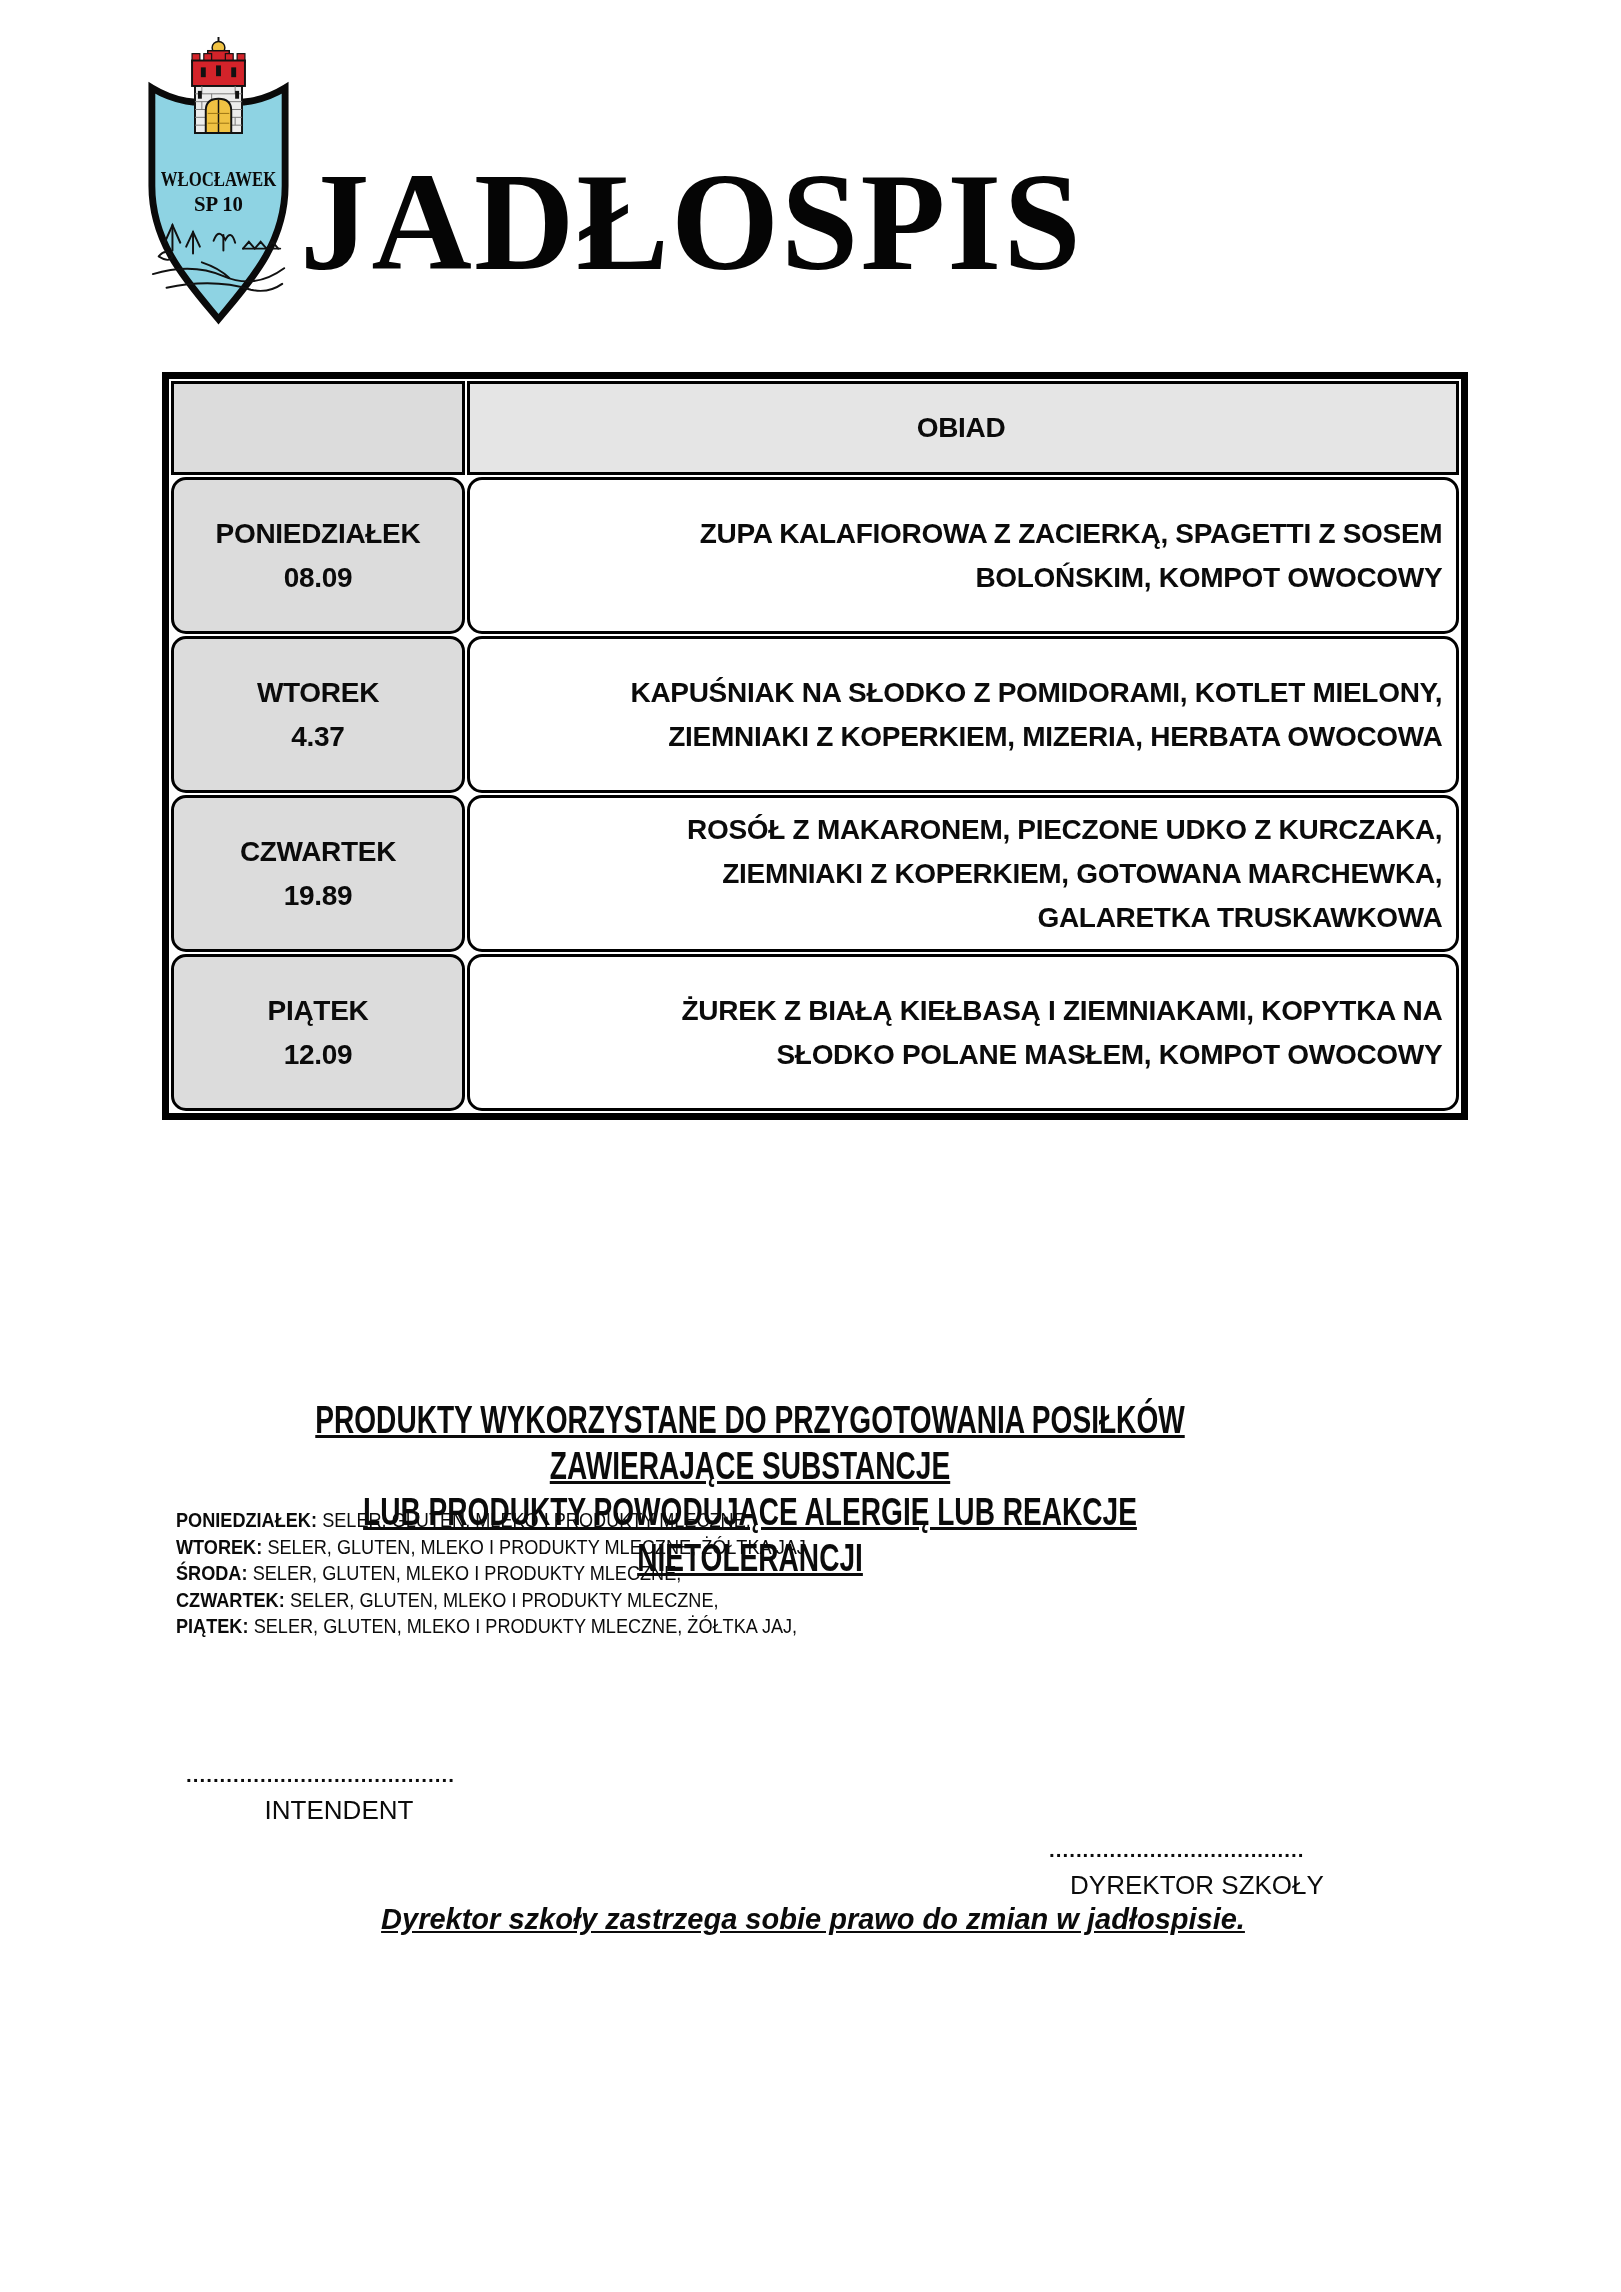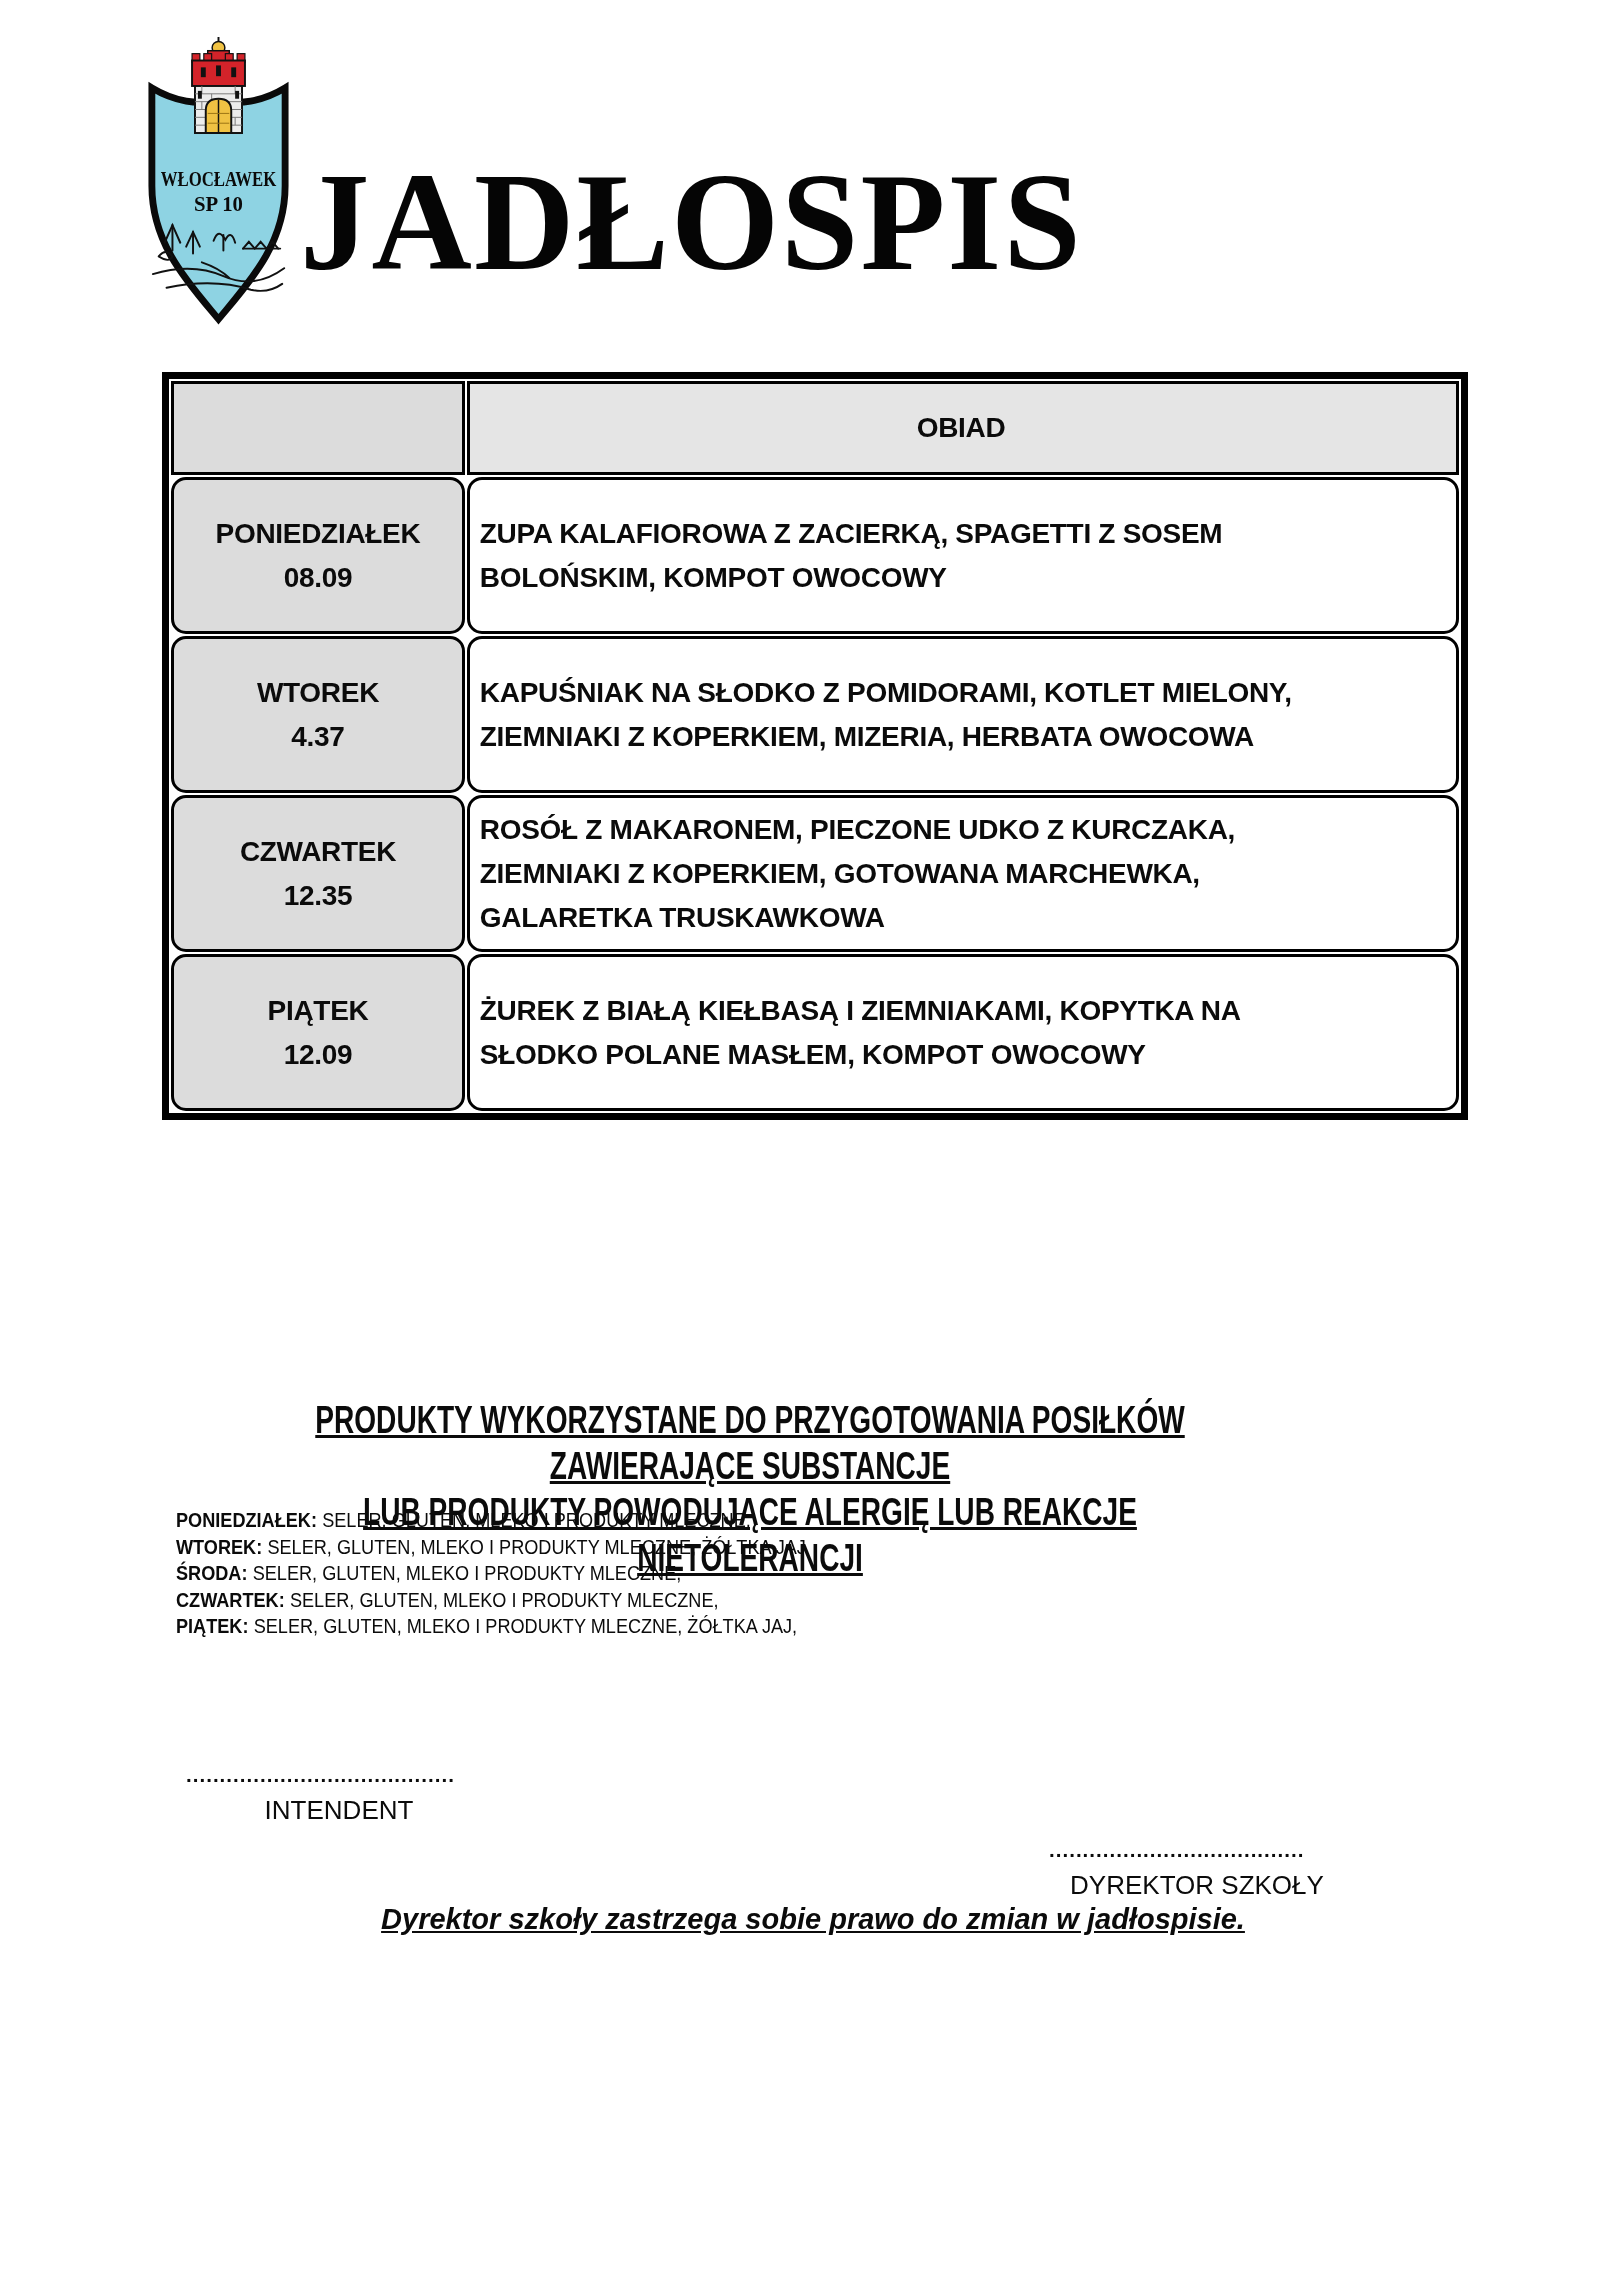--- a/index.html
+++ b/index.html
@@ -18,21 +18,21 @@
   .menu-wrap{position:absolute;left:162px;top:372px;}
   table.menu{
     border-collapse:separate;border-spacing:2.9px;
     border:7.8px solid #000;background:#fff;table-layout:fixed;width:1306px;
   }
   table.menu td{
     border:3.9px solid #000;box-sizing:border-box;vertical-align:middle;
     font-weight:bold;font-size:28px;letter-spacing:-0.3px;line-height:44px;
   }
   td.day-cell{background:#dcdcdc;text-align:center;width:294px;}
-  td.meal-cell{background:#fff;text-align:left;padding:5.9px 13.7px 5.9px 9.8px;white-space:pre-line;}
+  td.meal-cell{background:#fff;text-align:right;padding:5.9px 13.7px 5.9px 9.8px;white-space:pre-line;}
   tr.hdr td{height:94px;}
   tr.hdr td.meal-cell{text-align:center;background:#e5e5e5;}
   tr.body-row td{height:157px;border-radius:15px;}
   
   .allergen-heading{
     position:absolute;left:98px;top:1397px;width:1304px;text-align:center;
     font-weight:bold;font-size:39px;line-height:46px;text-decoration:underline;
     white-space:pre-line;transform:scaleX(0.72);transform-origin:50% 0;
   }
   .allergen-list{
@@ -145,21 +145,21 @@
       <div class="day-date">4.37</div>
     </td>
     <td class="meal-cell meal">KAPUŚNIAK NA SŁODKO Z POMIDORAMI, KOTLET MIELONY,
 ZIEMNIAKI Z KOPERKIEM, MIZERIA, HERBATA OWOCOWA</td>
   </tr>
 
 
   <tr class="body-row">
     <td class="day-cell">
       <div class="day-name">CZWARTEK</div>
-      <div class="day-date">12.35</div>
+      <div class="day-date">19.89</div>
     </td>
     <td class="meal-cell meal">ROSÓŁ Z MAKARONEM, PIECZONE UDKO Z KURCZAKA,
 ZIEMNIAKI Z KOPERKIEM, GOTOWANA MARCHEWKA,
 GALARETKA TRUSKAWKOWA</td>
   </tr>
 
   <tr class="body-row">
     <td class="day-cell">
       <div class="day-name">PIĄTEK</div>
       <div class="day-date">12.09</div>

